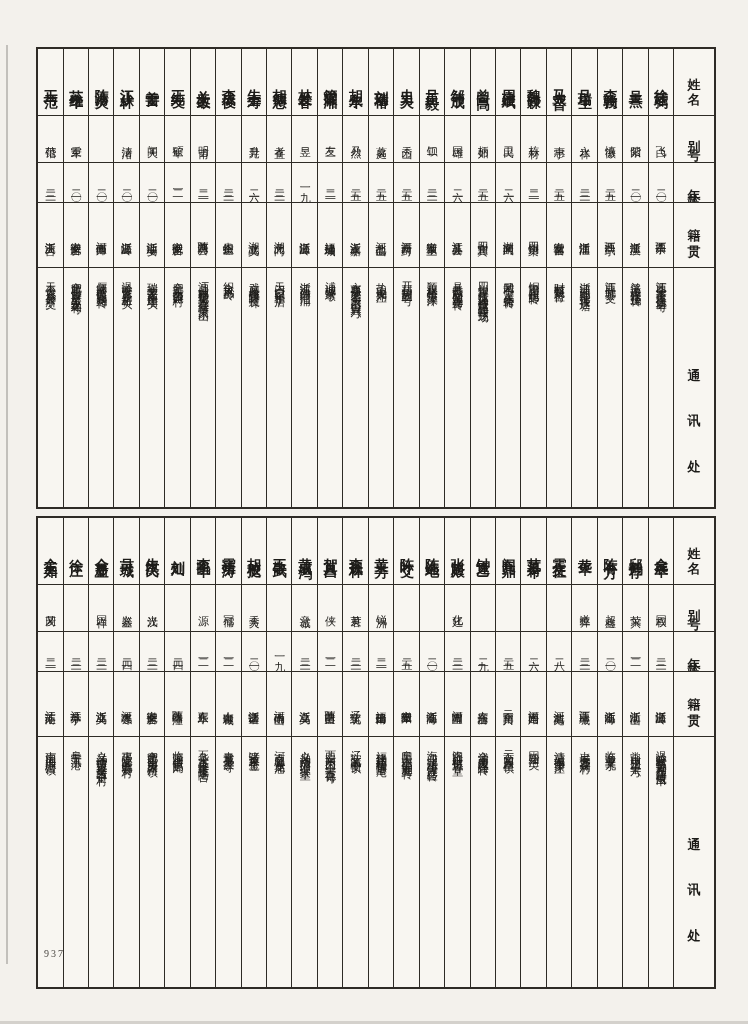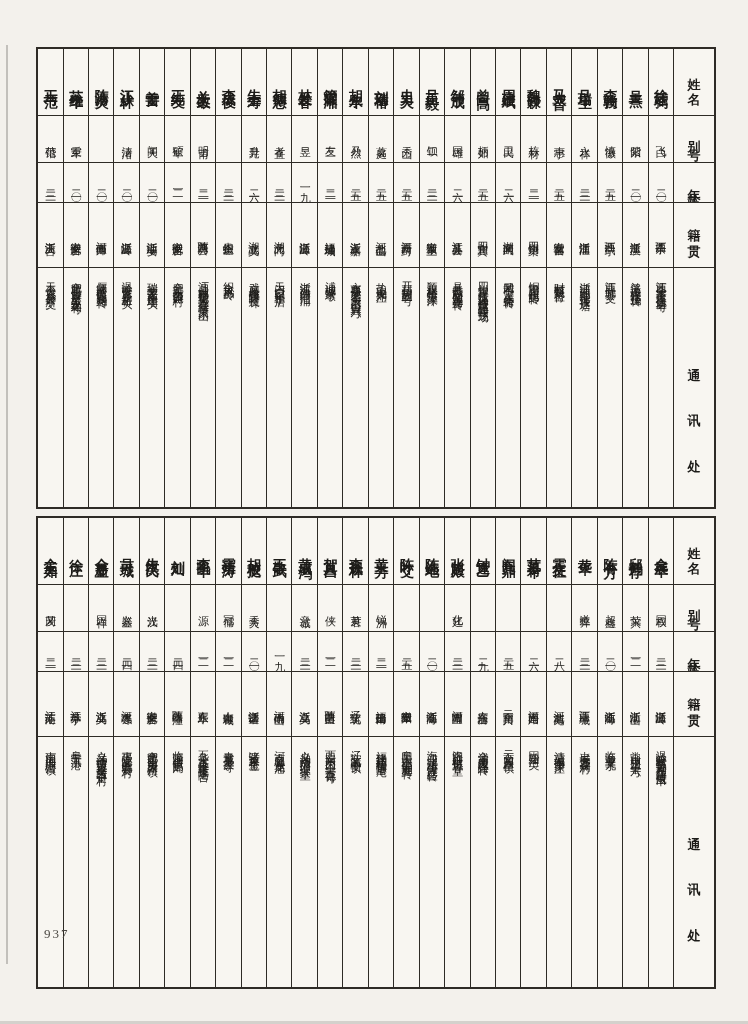--- a/index.html
+++ b/index.html
@@ -43,22 +43,22 @@
   
   .hdr .cell>span{font-weight:bold;font-size:13px;line-height:1;}
   .hdr .c-name>span{letter-spacing:14px;}
   .hdr .c-alias>span{letter-spacing:9px;}
   .hdr .c-age>span{letter-spacing:4px;}
   .hdr .c-native>span{letter-spacing:16px;}
   .hdr .c-addr{align-items:flex-start;}
   .hdr .c-addr>span{margin-top:84px;letter-spacing:46px;}
 
   .page-number{
-    position:absolute;left:44px;top:926px;
-    font-size:13px;letter-spacing:2px;color:#4b4843;
+    position:absolute;left:44px;top:948px;
+    font-size:10px;letter-spacing:2px;color:#4b4843;
     font-family:"Liberation Serif","DejaVu Serif",serif;
   }
 </style>
 </head>
 <body>
 
 <div class="scan-edge-left"></div>
 <div class="scan-edge-bottom"></div>
 
 <div class="vtable" id="table-top">

